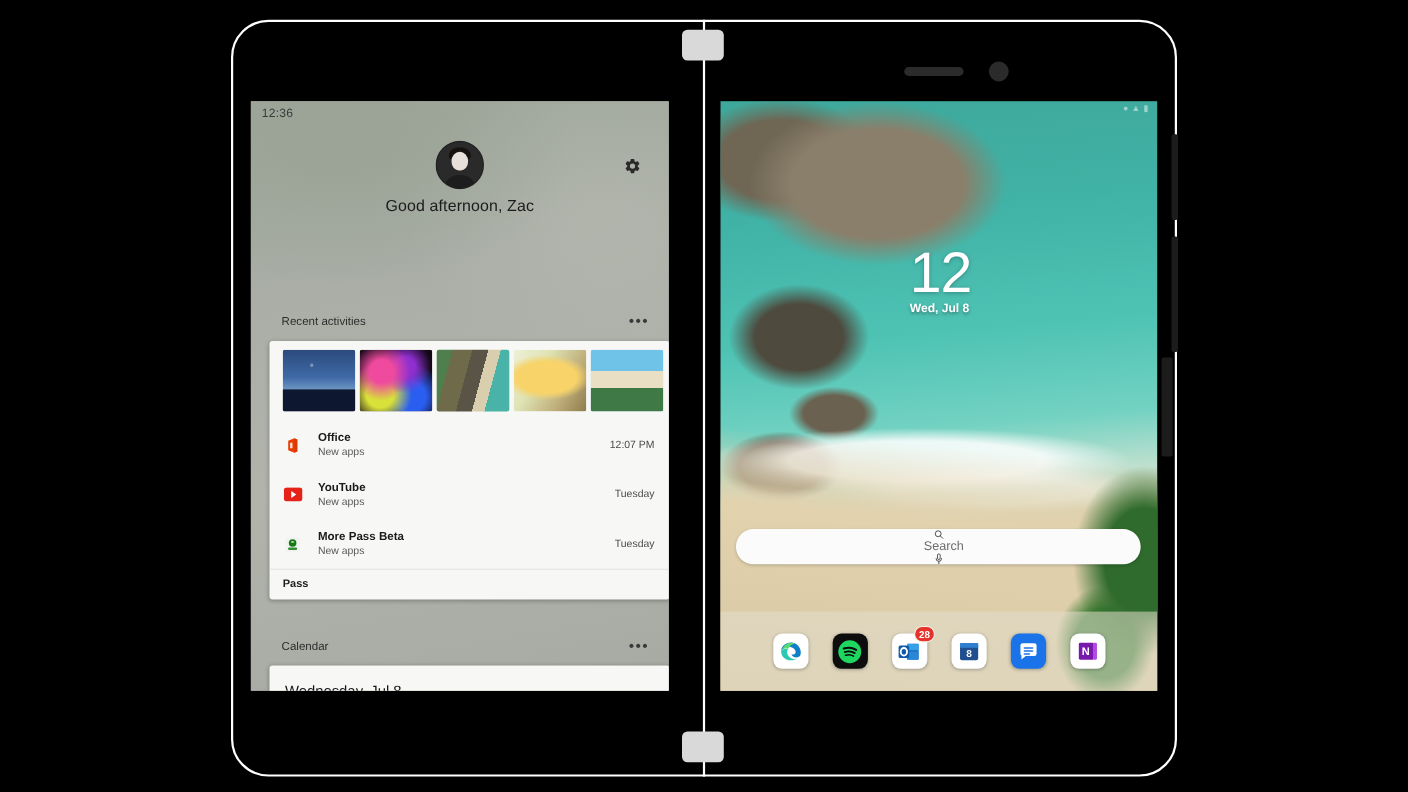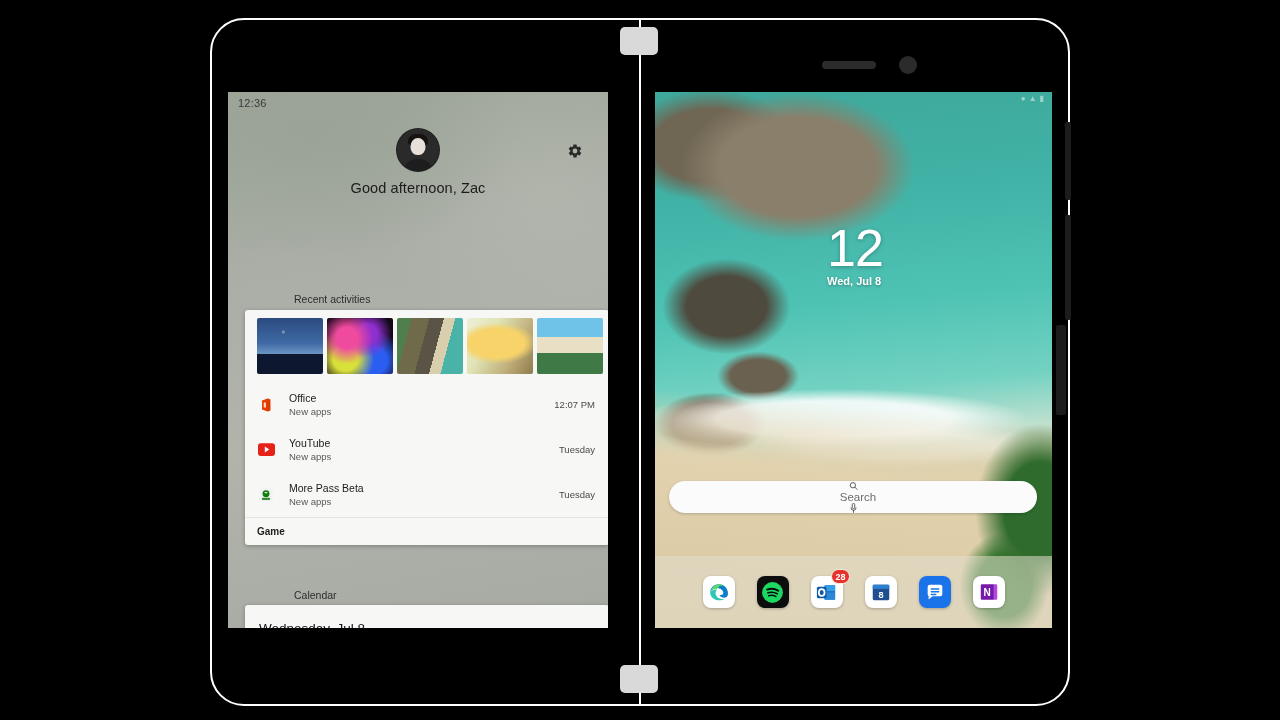--- a/index.html
+++ b/index.html
@@ -81,23 +81,22 @@
     position:absolute; left:0; top:66px; width:100%; text-align:center;
     font-size:14.5px; color:#1b1b1b; letter-spacing:.1px;
   }
   .gear-btn {
     position:absolute; right:22px; top:26px; width:22px; height:22px;
     display:flex; align-items:center; justify-content:center; cursor:pointer;
   }
 
   .section-head {
     position:absolute; left:0; width:100%; height:26px;
-    display:flex; align-items:center; justify-content:space-between;
+    display:flex; align-items:flex-start; justify-content:space-between;
     padding:0 18px 0 28px;
-    margin-left:38px;
   }
   .section-head .title { font-size:10.5px; color:#2d2d2d; }
   .kebab { font-size:14px; color:#3a3a3a; letter-spacing:1.2px; line-height:10px; cursor:pointer; }
 
   .card {
     position:absolute; left:17px; width:364px; background:#f7f7f5;
     border-radius:3px; box-shadow:0 1px 4px rgba(0,0,0,.28);
     overflow:hidden;
   }
   .card-activities { top:218px; }
@@ -125,21 +124,21 @@
       #6fc3e8; }
 
   .act-list { padding:0 0 0 0; }
   .act-row {
     display:flex; align-items:center; height:45px; padding:0 14px 0 12px;
     cursor:pointer;
   }
   .act-icon { width:18px; height:18px; flex:none; margin-right:14px;
     display:flex; align-items:center; justify-content:center; }
   .act-text { flex:1; }
-  .act-title { font-size:10.5px; color:#1a1a1a; font-weight:normal; line-height:13px; }
+  .act-title { font-size:10.5px; color:#1a1a1a; font-weight:bold; line-height:13px; }
   .act-sub { font-size:9.5px; color:#5a5a5a; line-height:13px; }
   .act-time { font-size:9.5px; color:#4a4a4a; }
 
   .more-row {
     border-top:1px solid #e3e3e0; height:28px; display:flex; align-items:center;
     padding-left:12px; cursor:pointer;
   }
   .more-row span { font-size:10px; color:#1f1f1f; font-weight:bold; }
 
   .card-calendar { top:513px; height:130px; }
@@ -311,21 +310,21 @@
           </span>
           <span class="act-text">
             <span class="act-title" style="display:block">More Pass Beta</span>
             <span class="act-sub" style="display:block">New apps</span>
           </span>
           <span class="act-time">Tuesday</span>
         </div>
       </div>
 
       <div class="more-row">
-        <span>Game</span>
+        <span>Pass</span>
       </div>
     </div>
 
     <div class="section-head" style="top:490px;">
       <span class="title">Calendar</span>
       <span class="kebab">•••</span>
     </div>
 
     <div class="card card-calendar">
       <div class="cal-head">

